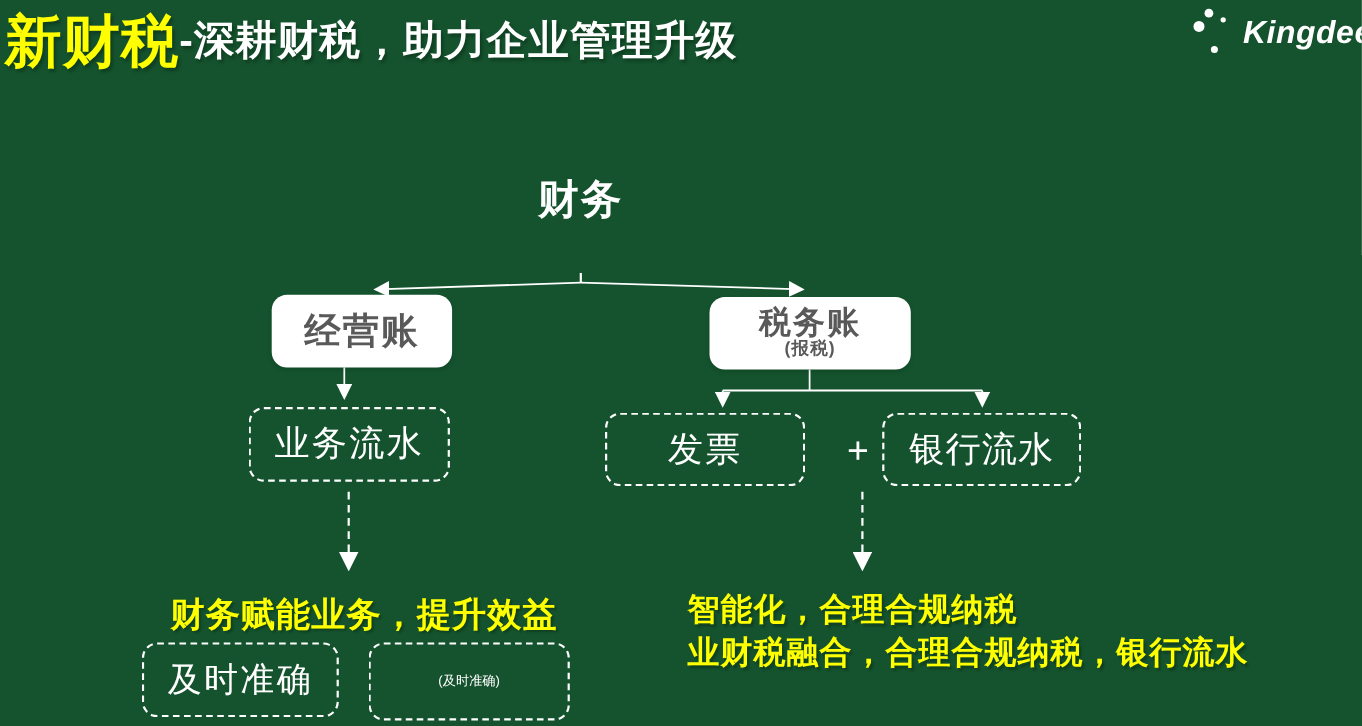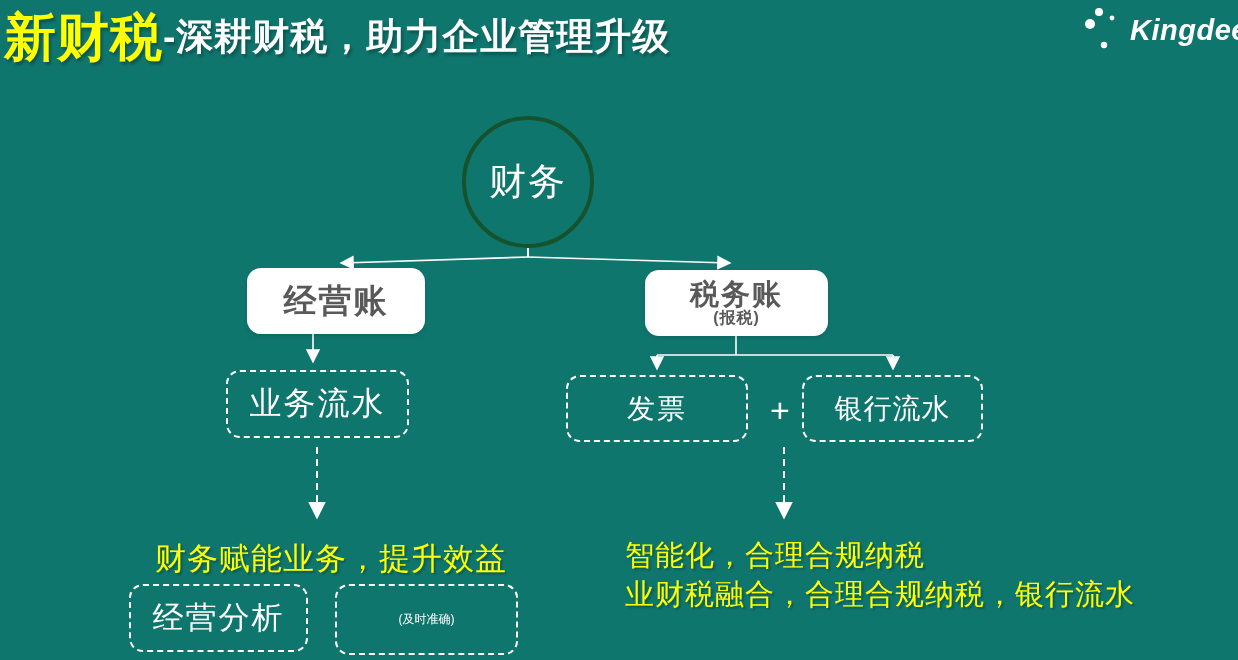--- a/index.html
+++ b/index.html
@@ -1,20 +1,20 @@
 <!DOCTYPE html>
 <html><head>
 <meta charset="utf-8">
 <style>
   html, body { margin: 0; padding: 0; }
   .slide {
     position: relative;
     width: 1238px;
     height: 660px;
-    background: #0f766e;
+    background: #14532d;
     overflow: hidden;
     font-family: "Liberation Sans", sans-serif;
   }
 
   
   .title {
     position: absolute;
     left: 4px; top: 6px;
     white-space: nowrap;
     text-shadow: 2px 3px 3px rgba(0,0,0,0.28);
@@ -53,64 +53,64 @@
   
   .node { position: absolute; box-sizing: border-box; display: flex; flex-direction: column; align-items: center; justify-content: center; }
 
   .circle-node {
     left: 462px; top: 116px;
     width: 132px; height: 132px;
     border: 4px solid #14532d;
     border-radius: 50%;
     color: #ffffff;
     font-size: 37px;
-    font-weight: 400;
+    font-weight: 700;
     letter-spacing: 2px;
   }
 
   .solid-box {
     background: #ffffff;
     border-radius: 14px;
     color: #595959;
     font-weight: 800;
     box-shadow: 0 2px 4px rgba(0,0,0,0.12);
   }
-  .box-business-account { left: 247px; top: 268px; width: 178px; height: 66px; font-size: 33px; letter-spacing: 2px; }
+  .box-business-account { left: 247px; top: 268px; width: 164px; height: 66px; font-size: 33px; letter-spacing: 2px; }
   .box-tax-account      { left: 645px; top: 270px; width: 183px; height: 66px; font-size: 29px; letter-spacing: 2px; line-height: 1.05; }
   .box-tax-account .sub { font-size: 16px; letter-spacing: 1px; margin-top: 1px; }
 
   .dashed-box {
     border: 2px dashed #ffffff;
     border-radius: 14px;
     color: #ffffff;
     font-weight: 400;
   }
   .box-business-flow { left: 226px; top: 370px; width: 183px; height: 68px; font-size: 32px; letter-spacing: 2px; }
-  .box-invoice       { left: 566px; top: 375px; width: 182px; height: 67px; font-size: 28px; letter-spacing: 2px; }
-  .box-bank-flow     { left: 802px; top: 375px; width: 181px; height: 67px; font-size: 28px; letter-spacing: 1px; }
+  .box-invoice       { left: 550px; top: 375px; width: 182px; height: 67px; font-size: 32px; letter-spacing: 2px; }
+  .box-bank-flow     { left: 802px; top: 375px; width: 181px; height: 67px; font-size: 32px; letter-spacing: 1px; }
   .box-analysis      { left: 129px; top: 584px; width: 179px; height: 68px; font-size: 31px; letter-spacing: 2px; }
   .box-decision      { left: 335px; top: 584px; width: 183px; height: 71px; font-size: 31px; letter-spacing: 1px; line-height: 1.05; }
   .box-decision .sub { font-size: 12px; letter-spacing: 0; }
 
   .plus-sign {
     position: absolute;
     left: 762px; top: 392px;
     width: 36px; height: 36px;
     color: #ffffff;
     font-size: 34px;
     font-weight: 400;
     text-align: center;
     line-height: 36px;
   }
 
   
   .callout {
     position: absolute;
     color: #ffff00;
-    font-weight: 400;
+    font-weight: 700;
     white-space: nowrap;
     text-shadow: 2px 2px 2px rgba(0,0,0,0.25);
   }
   .callout-left  { left: 155px; top: 538px; font-size: 31px; letter-spacing: 1px; }
   .callout-right { left: 625px; top: 536px; font-size: 29px; letter-spacing: 1px; line-height: 39px; }
 
   
   .connectors {
     position: absolute;
     left: 0; top: 0;
@@ -182,21 +182,21 @@
 
   <div class="plus-sign">+</div>
 
   <div class="node dashed-box box-bank-flow">
     <span>银行流水</span>
   </div>
 
   <div class="callout callout-left">财务赋能业务，提升效益</div>
 
   <div class="node dashed-box box-analysis">
-    <span>经营分析</span>
+    <span>及时准确</span>
   </div>
 
   <div class="node dashed-box box-decision">
     <span class="sub">(及时准确)</span>
   </div>
 
   <div class="callout callout-right">
     <div>智能化，合理合规纳税</div>
     <div>业财税融合，合理合规纳税，银行流水</div>
   </div>

